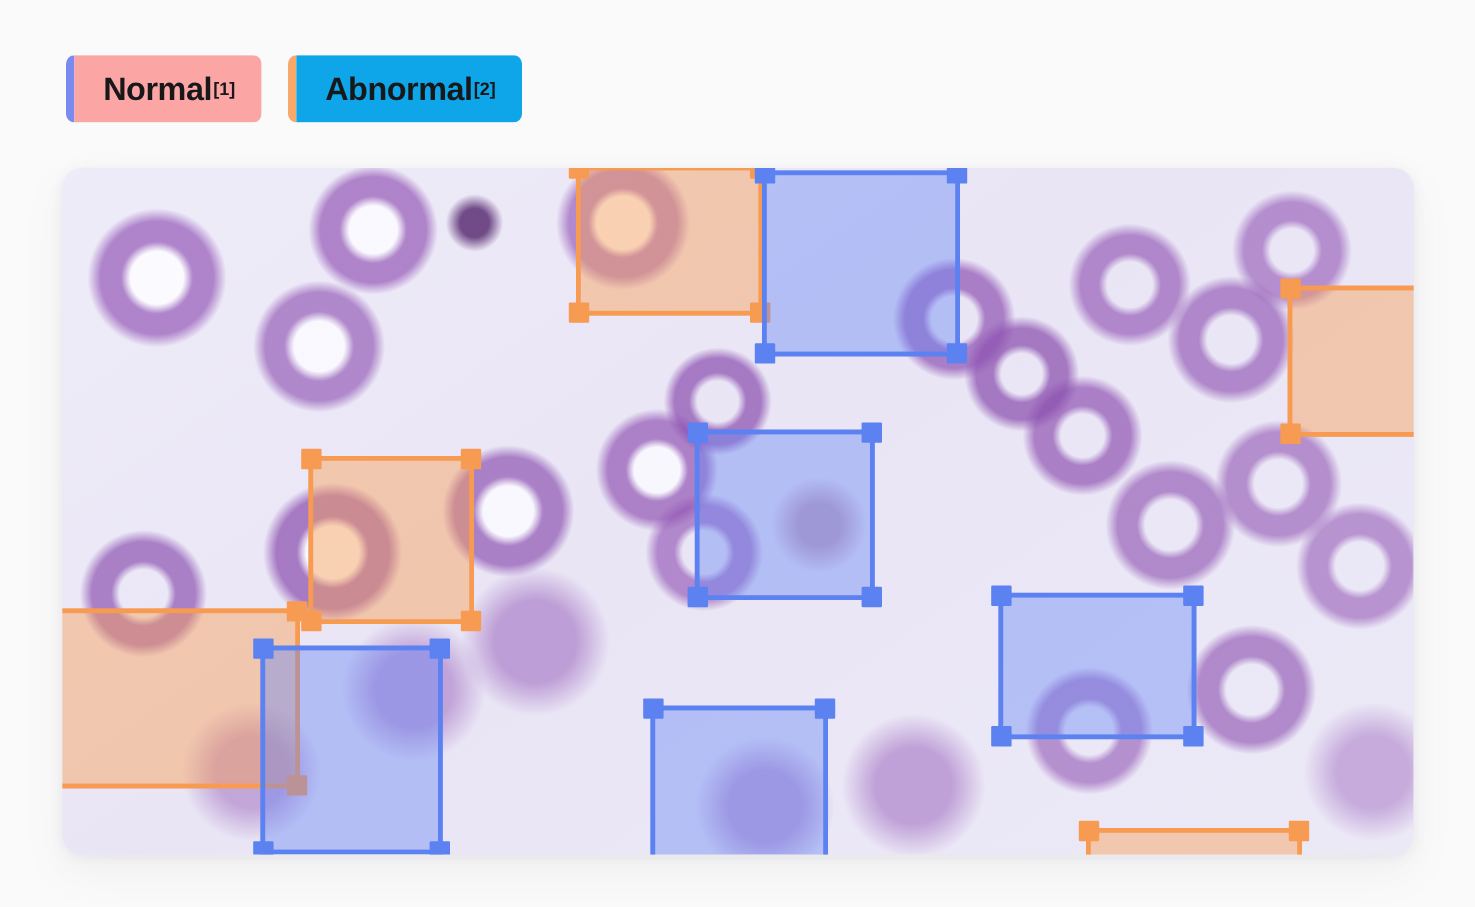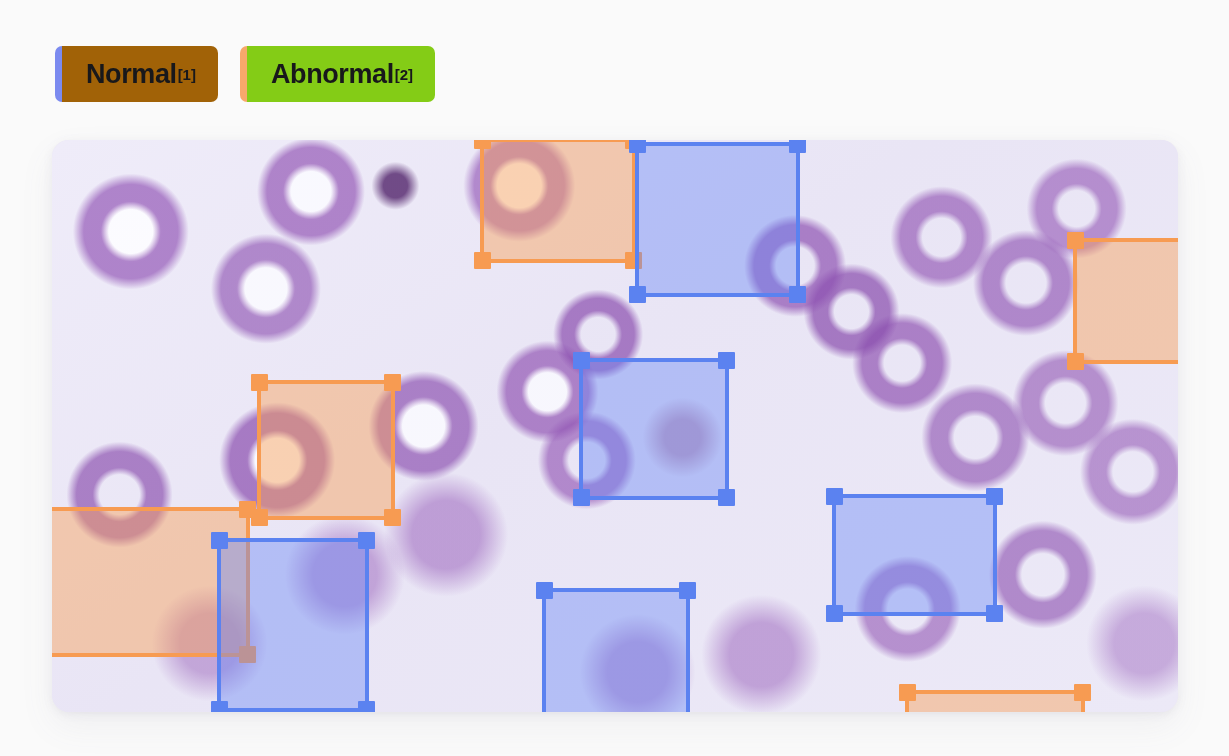--- a/index.html
+++ b/index.html
@@ -167,29 +167,29 @@
 </style>
 </head>
 <body>
 
 <div id="app">
 
   <div class="legend">
 
     <div class="legend-chip">
       <span class="chip-bar" style="background:#7b8aef"></span>
-      <span class="chip-body" style="background:#a16207">
+      <span class="chip-body" style="background:#fca5a5">
         <span class="chip-label">Normal</span>
           <span class="chip-sup">[1]</span>
       </span>
     </div>
 
     <div class="legend-chip">
       <span class="chip-bar" style="background:#f7a86b"></span>
-      <span class="chip-body" style="background:#84cc16">
+      <span class="chip-body" style="background:#0ea5e9">
         <span class="chip-label">Abnormal</span>
           <span class="chip-sup">[2]</span>
       </span>
     </div>
 
   </div>
 
   <div class="image-panel">
     <div class="micrograph"></div>
     <div id="bbox-layer">

